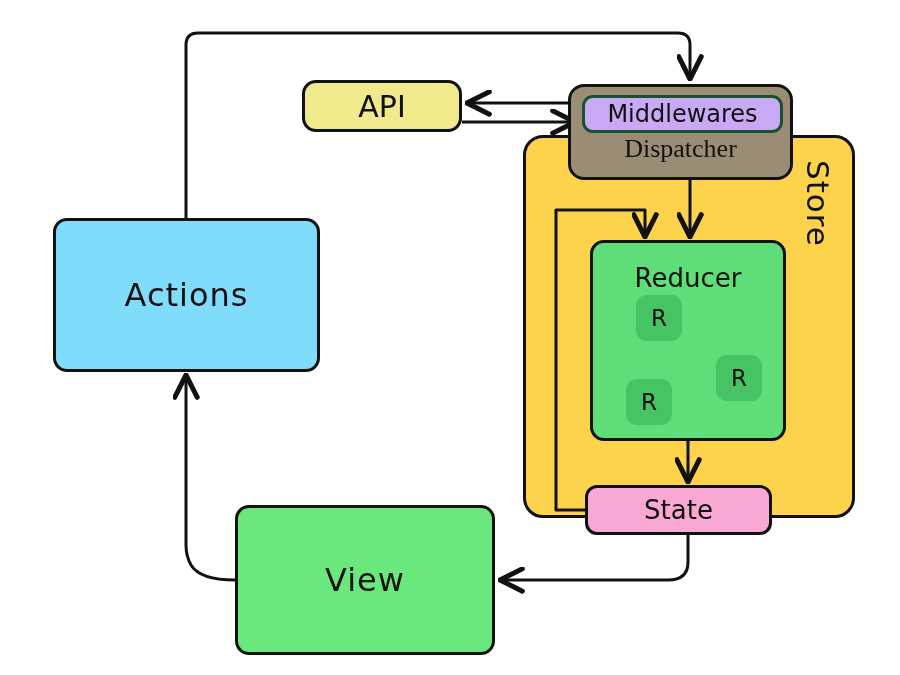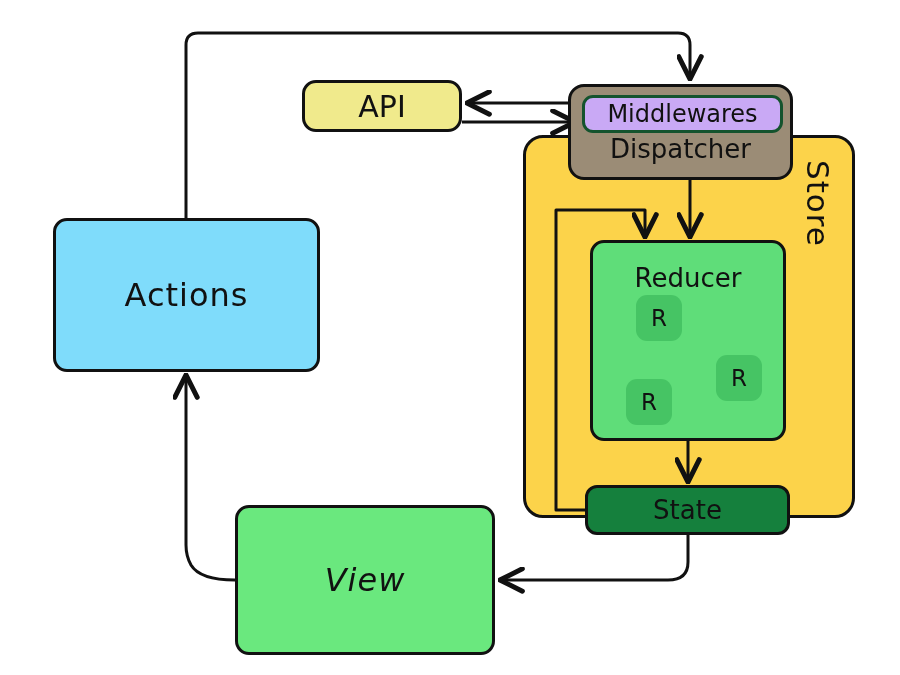--- a/index.html
+++ b/index.html
@@ -22,47 +22,47 @@
 
   #dispatcher-box{left:568px;top:84px;width:225px;height:96px;
                   background:#9b8c76;border-radius:16px;
                   flex-direction:column;justify-content:flex-start;z-index:4;}
   #middlewares-box{position:absolute;left:11px;top:8px;width:201px;height:38px;
                    background:#c9a9f5;border:3px solid #14532d;border-radius:11px;
                    display:flex;align-items:center;justify-content:center;
                    box-sizing:border-box;}
   #middlewares-label{font-size:24px;}
   #dispatcher-label{position:absolute;left:0;right:0;top:47px;
-                    text-align:center;font-size:26px;}
+                    text-align:center;font-size:26px;font-family:Liberation Serif, serif;}
 
   #reducer-box{left:590px;top:240px;width:196px;height:201px;
                background:#5fdd79;border-radius:14px;
                align-items:flex-start;justify-content:center;z-index:3;}
   #reducer-label{font-size:26px;margin-top:20px;}
   .rbox{position:absolute;width:46px;height:46px;background:#46c464;
         border-radius:11px;display:flex;align-items:center;justify-content:center;
         font-size:23px;color:#111;box-sizing:border-box;}
   #r-1{left:43px;top:52px;}
   #r-2{left:123px;top:112px;}
   #r-3{left:33px;top:136px;}
 
-  #state-box{left:585px;top:485px;width:205px;height:50px;
-             background:#15803d;border-radius:12px;z-index:5;}
+  #state-box{left:585px;top:485px;width:187px;height:50px;
+             background:#f9a8d4;border-radius:12px;z-index:5;}
   #state-label{font-size:26px;}
 
   #api-box{left:302px;top:80px;width:160px;height:52px;
            background:#f0ea8c;border-radius:14px;z-index:3;}
   #api-label{font-size:30px;}
 
   #actions-box{left:53px;top:218px;width:267px;height:154px;
                background:#7fdcfb;border-radius:14px;z-index:3;}
   #actions-label{font-size:32px;letter-spacing:1px;}
 
   #view-box{left:235px;top:505px;width:260px;height:150px;
-            background:#6ae87e;border-radius:14px;z-index:3;font-style:italic;}
+            background:#6ae87e;border-radius:14px;z-index:3;}
   #view-label{font-size:32px;letter-spacing:1px;}
 
   #wires{position:absolute;left:0;top:0;width:900px;height:675px;z-index:2;}
   #wires-top{position:absolute;left:0;top:0;width:900px;height:675px;z-index:6;}
 </style>
 </head>
 <body>
 
 <div id="stage">
 

